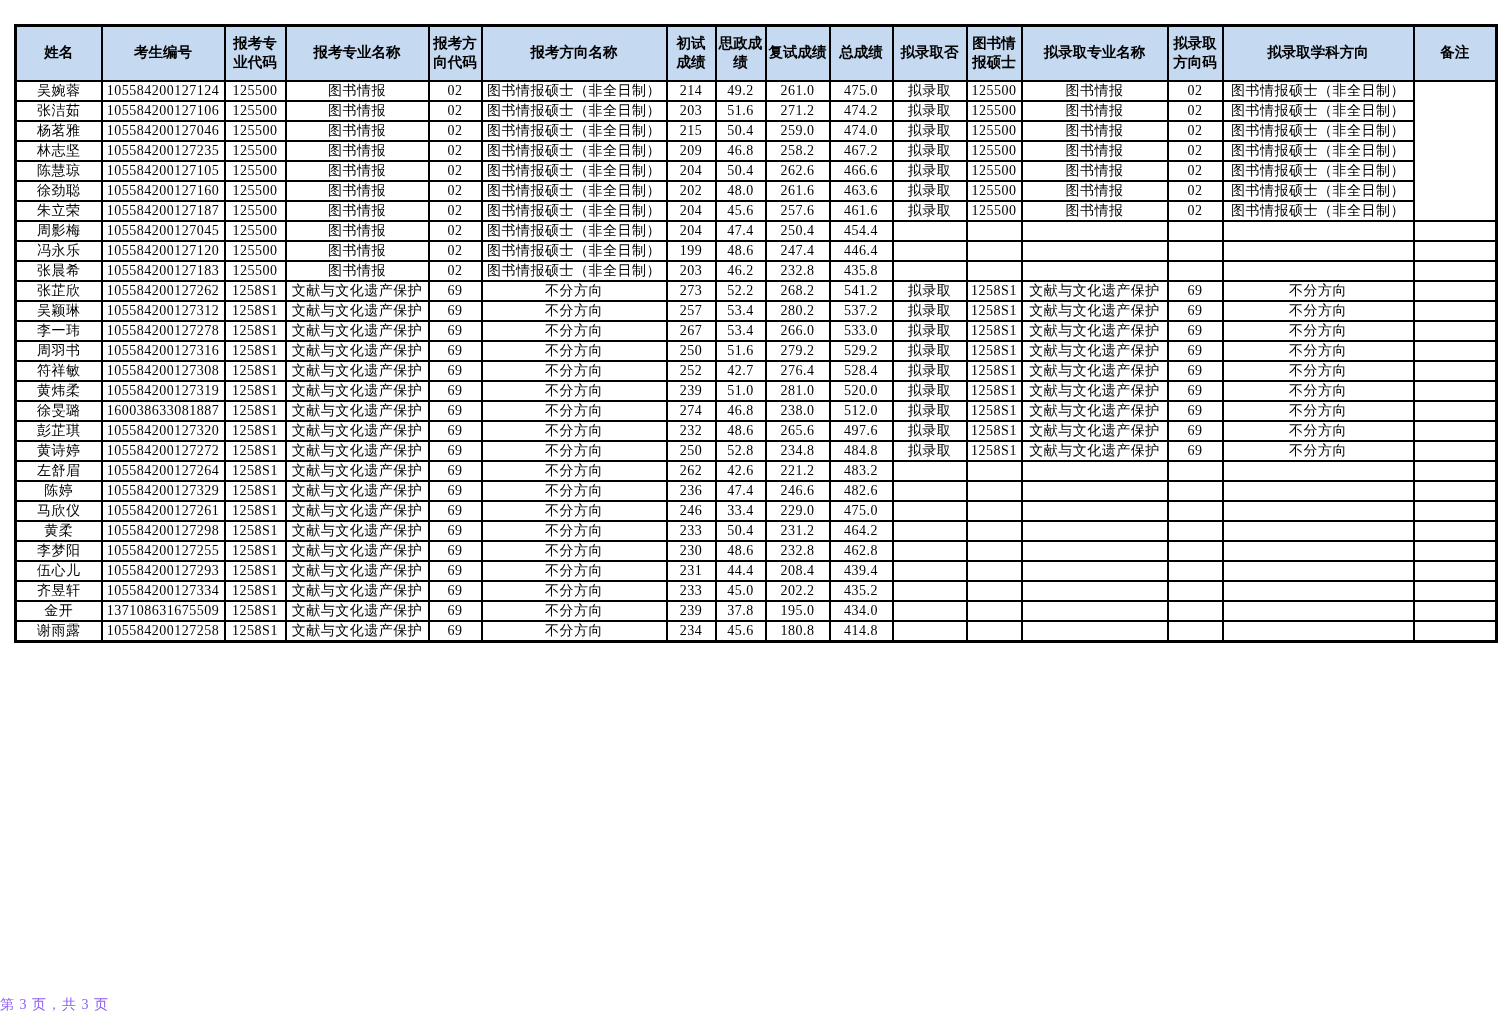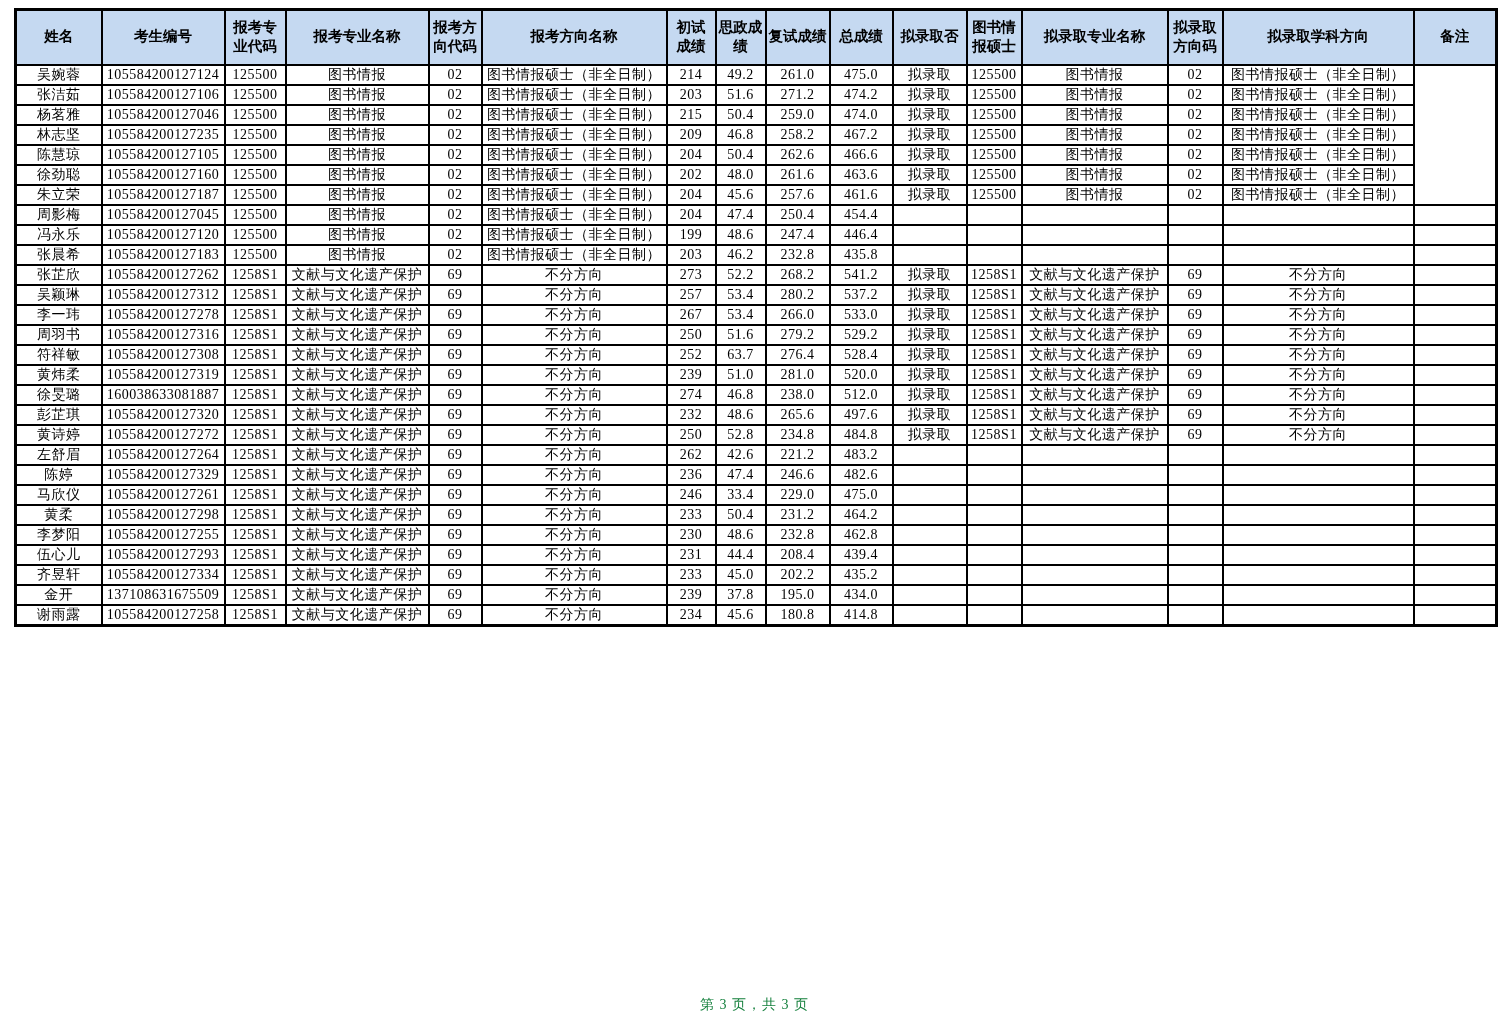--- a/index.html
+++ b/index.html
@@ -12,21 +12,21 @@
   }
   .page {
     position: relative;
     width: 1509px;
     height: 1034px;
     overflow: hidden;
   }
   table.admission {
     position: absolute;
     left: 14px;
-    top: 8px;
+    top: 24px;
     width: 1479px;
     border-collapse: collapse;
     table-layout: fixed;
     border: 3px solid #000;
   }
   table.admission th,
   table.admission td {
     border: 2px solid #000;
     text-align: center;
     vertical-align: middle;
@@ -52,23 +52,22 @@
     font-size: 14px;
     color: #000;
     letter-spacing: 0.5px;
     white-space: nowrap;
   }
   .footer {
     position: absolute;
     left: 0;
     width: 100%;
     top: 996px;
-    text-align: center;
     font-size: 14px;
-    color: #15803d;
+    color: #8b5cf6;
     letter-spacing: 1px;
   }
 </style>
 </head>
 <body>
 
 <div class="page">
   <table class="admission">
     <colgroup>
         <col style="width: 86px;">
@@ -356,21 +355,21 @@
           <td></td>
         </tr>
         <tr>
           <td>符祥敏</td>
           <td>105584200127308</td>
           <td>1258S1</td>
           <td>文献与文化遗产保护</td>
           <td>69</td>
           <td>不分方向</td>
           <td>252</td>
-          <td>63.7</td>
+          <td>42.7</td>
           <td>276.4</td>
           <td>528.4</td>
           <td>拟录取</td>
           <td>1258S1</td>
           <td>文献与文化遗产保护</td>
           <td>69</td>
           <td>不分方向</td>
           <td></td>
         </tr>
         <tr>

